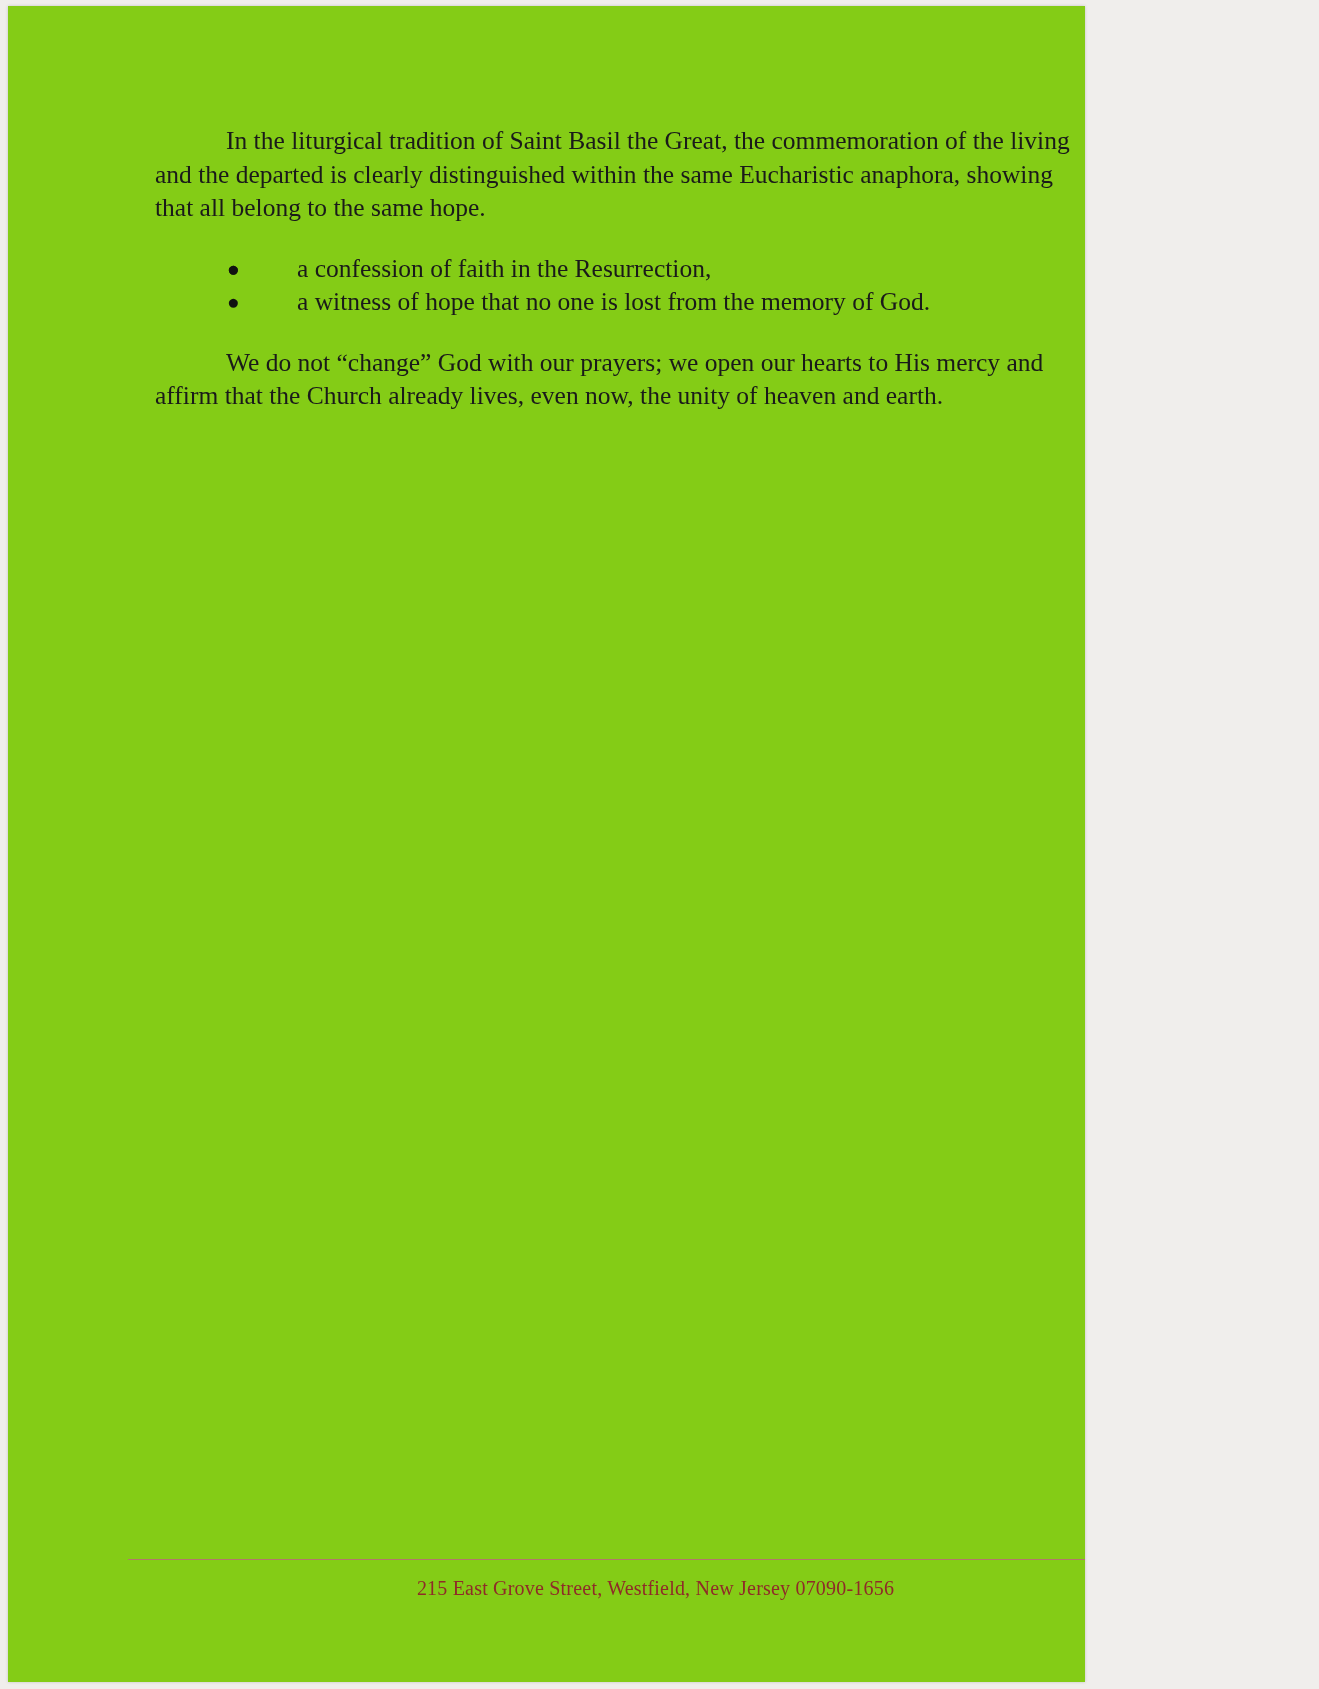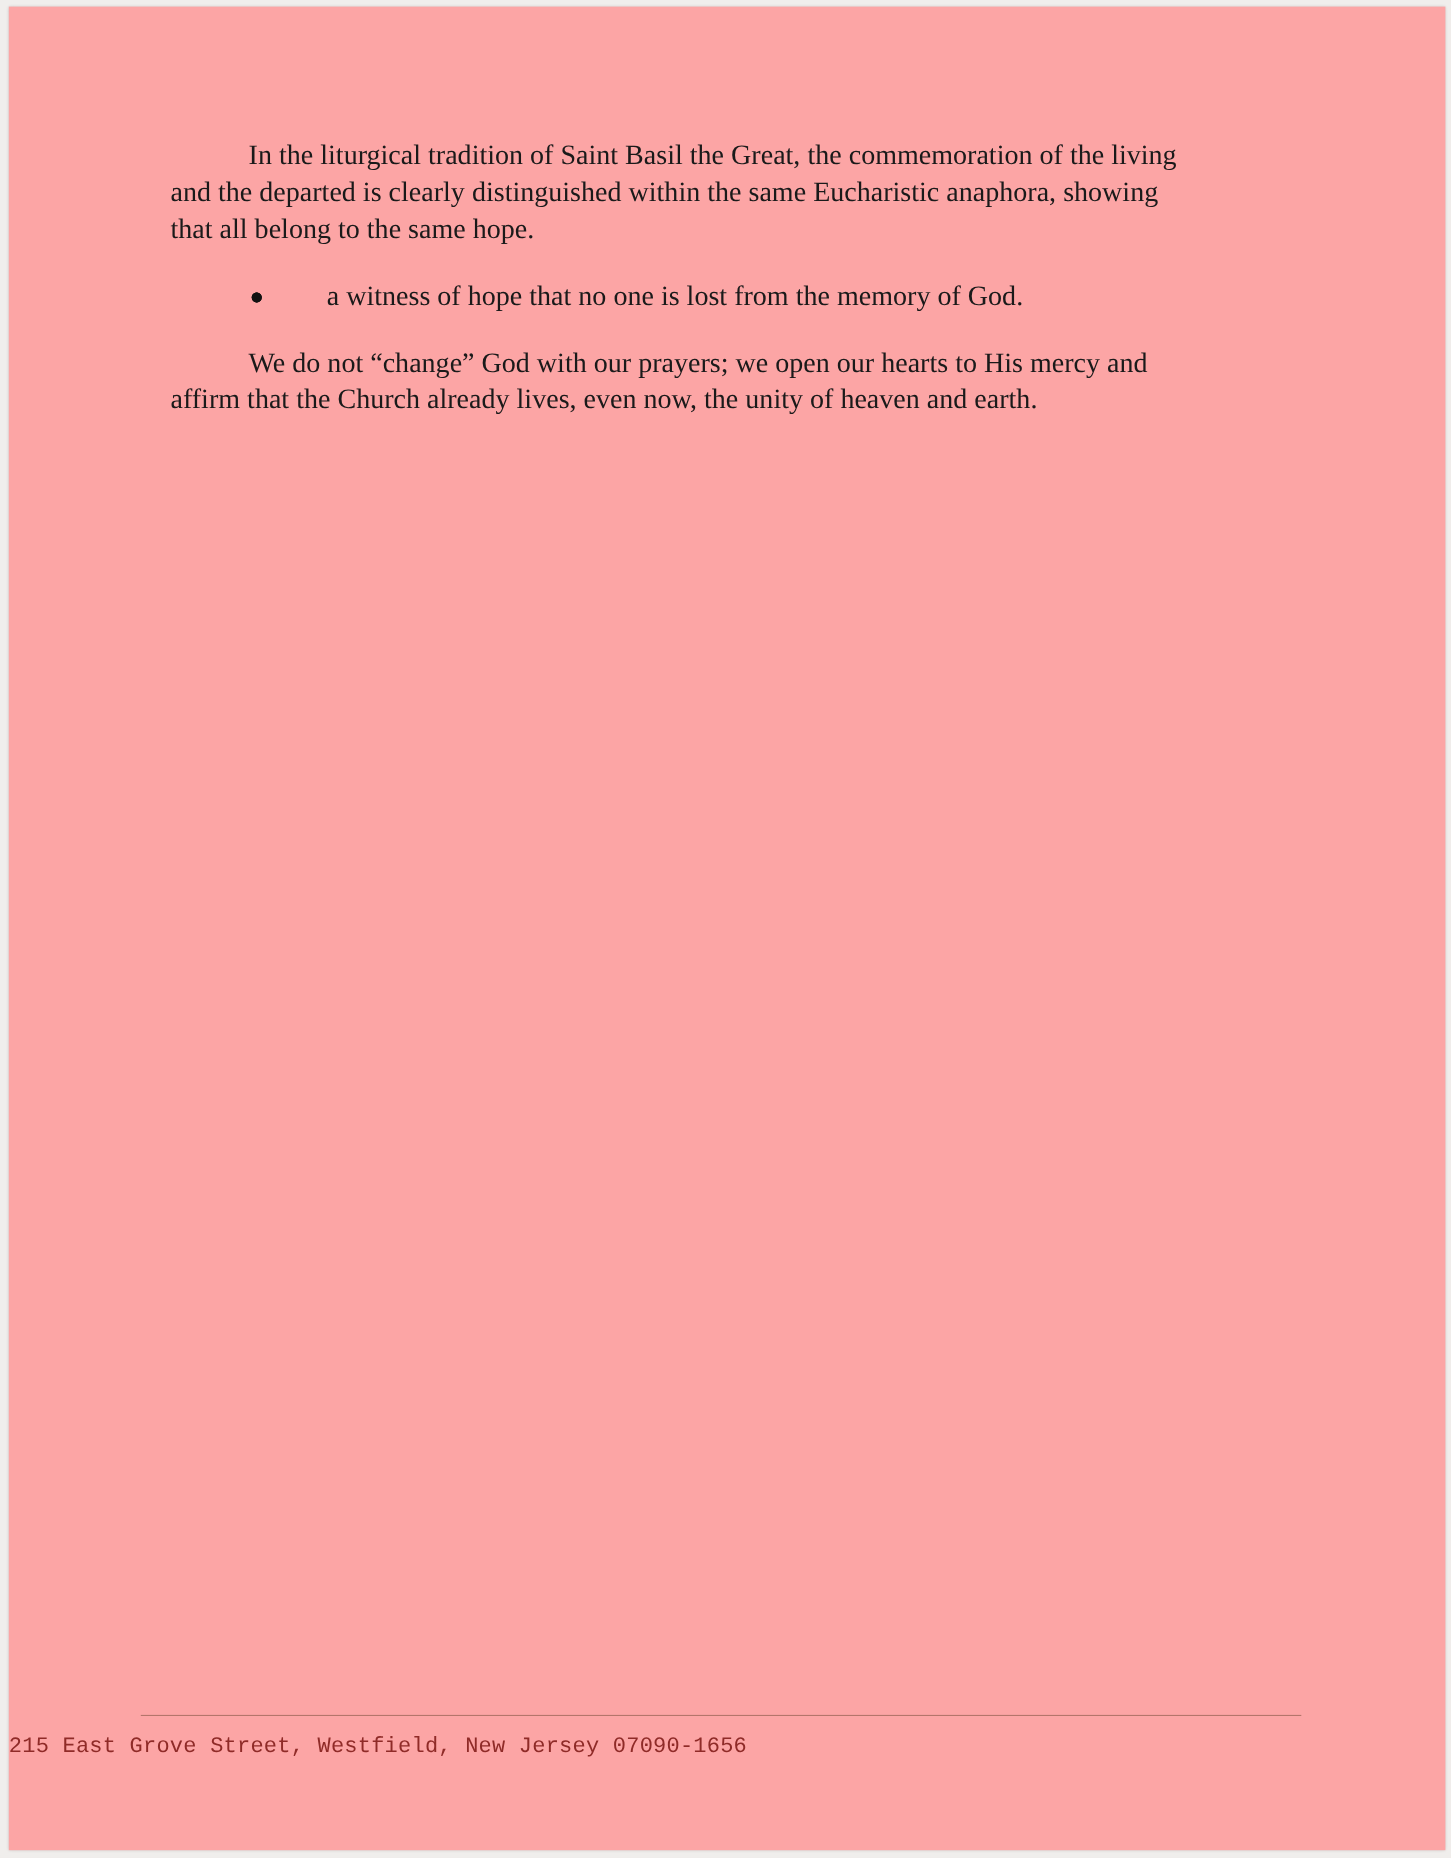--- a/index.html
+++ b/index.html
@@ -10,26 +10,25 @@
   body {
     width: 1319px;
     height: 1689px;
     font-family: "Liberation Serif", serif;
     -webkit-font-smoothing: antialiased;
   }
   .page {
     position: absolute;
     left: 8px;
     top: 6px;
-    width: 1272px;
+    width: 1077px;
     height: 1676px;
-    background: #fca5a5;
+    background: #84cc16;
     box-shadow: 0 0 3px rgba(0,0,0,0.18);
     overflow: hidden;
-    padding-left: 34px;
   }
   .content {
     position: absolute;
     left: 147px;
     top: 118px;
     width: 930px;
   }
   .para {
     font-size: 25.5px;
     line-height: 33.5px;
@@ -62,21 +61,21 @@
     top: 0;
     font-size: 21px;
     line-height: 32px;
     color: #111;
   }
   .footer {
     position: absolute;
     left: 0;
     top: 1553px;
     width: 1295px;
-    font-family: Liberation Mono, monospace;
+    text-align: center;
   }
   .footer-rule {
     width: 1055px;
     height: 1px;
     background: #b4756b;
     margin: 0 auto 14px auto;
   }
   .footer-line {
     font-size: 20px;
     line-height: 29px;
@@ -95,20 +94,21 @@
 
 
 
 
     <ul class="bullets">
       <li>
         <span class="dot">●</span>
       </li>
       <li>
         <span class="dot">●</span>
+        <span>a confession of faith in the Resurrection,</span>
       </li>
       <li>
         <span class="dot">●</span>
         <span>a witness of hope that no one is lost from the memory of God.</span>
       </li>
     </ul>
 
     <p class="para indent">We do not “change” God with our prayers; we open our hearts to His mercy and affirm that the Church already lives, even now, the unity of heaven and earth.</p>
 
   </div>

